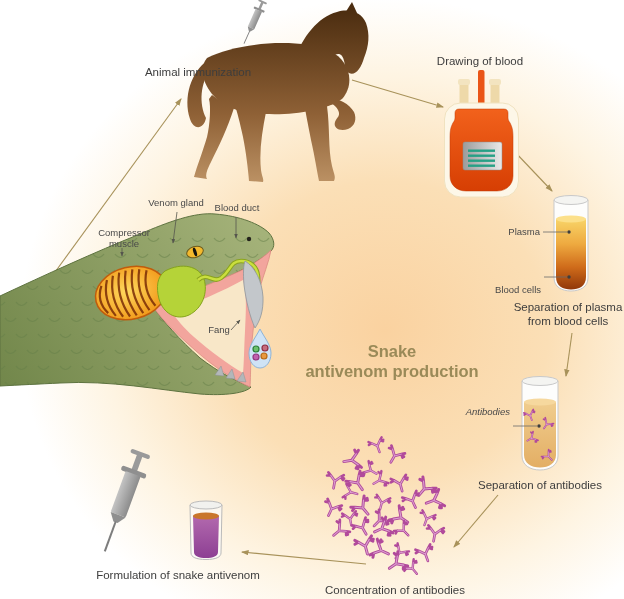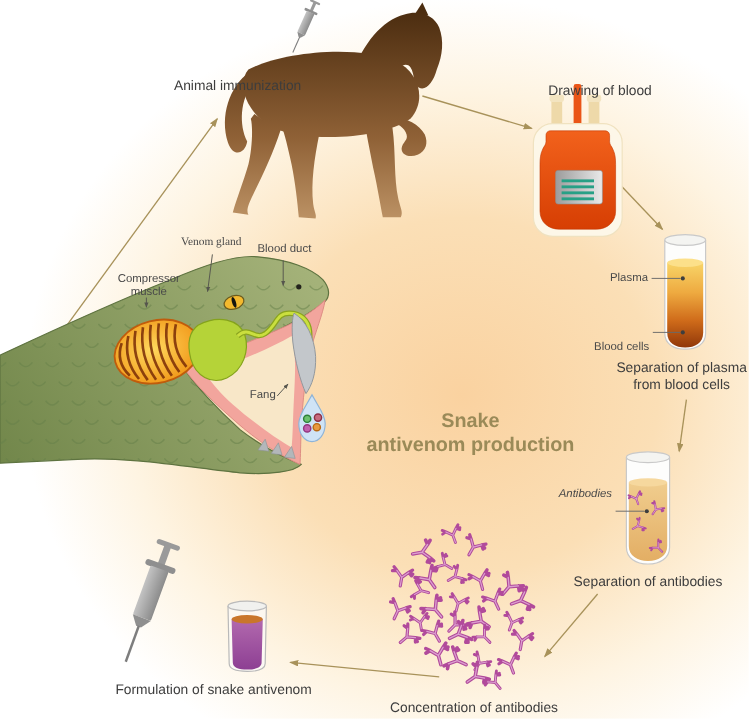--- a/index.html
+++ b/index.html
@@ -386,30 +386,30 @@
     <circle cx="539" cy="426" r="1.7"></circle>
   </g>
 </svg>
 
   <div class="title" style="left:392px;top:301px;">
     <div>Snake</div>
     <div>antivenom production</div>
   </div>
 
   <div class="lbl" style="left:198px;top:22px;margin-top:44px;">Animal immunization</div>
-  <div class="lbl" style="left:480px;top:70px;margin-left:20px;">Drawing of blood</div>
+  <div class="lbl" style="left:480px;top:55px;">Drawing of blood</div>
   <div class="lbl" style="left:568px;top:301px;">
     <div>Separation of plasma</div>
     <div>from blood cells</div>
   </div>
   <div class="lbl" style="left:395px;top:584px;">Concentration of antibodies</div>
   <div class="lbl" style="left:540px;top:479px;">Separation of antibodies</div>
   <div class="lbl" style="left:178px;top:569px;">Formulation of snake antivenom</div>
 
-  <div class="sm" style="left:176px;top:197px;font-family:Liberation Serif, serif;">Venom gland</div>
+  <div class="sm" style="left:176px;top:197px;">Venom gland</div>
   <div class="sm" style="left:237px;top:202px;">Blood duct</div>
   <div class="sm" style="left:124px;top:227px;">
     <div>Compressor</div>
     <div>muscle</div>
   </div>
   <div class="sm" style="left:219px;top:324px;">Fang</div>
   <div class="sm right" style="left:540px;top:226px;">Plasma</div>
   <div class="sm right" style="left:541px;top:271px;margin-top:13px;">Blood cells</div>
   <div class="sm right" style="left:510px;top:406px;font-style:italic;">Antibodies</div>
 </div>

